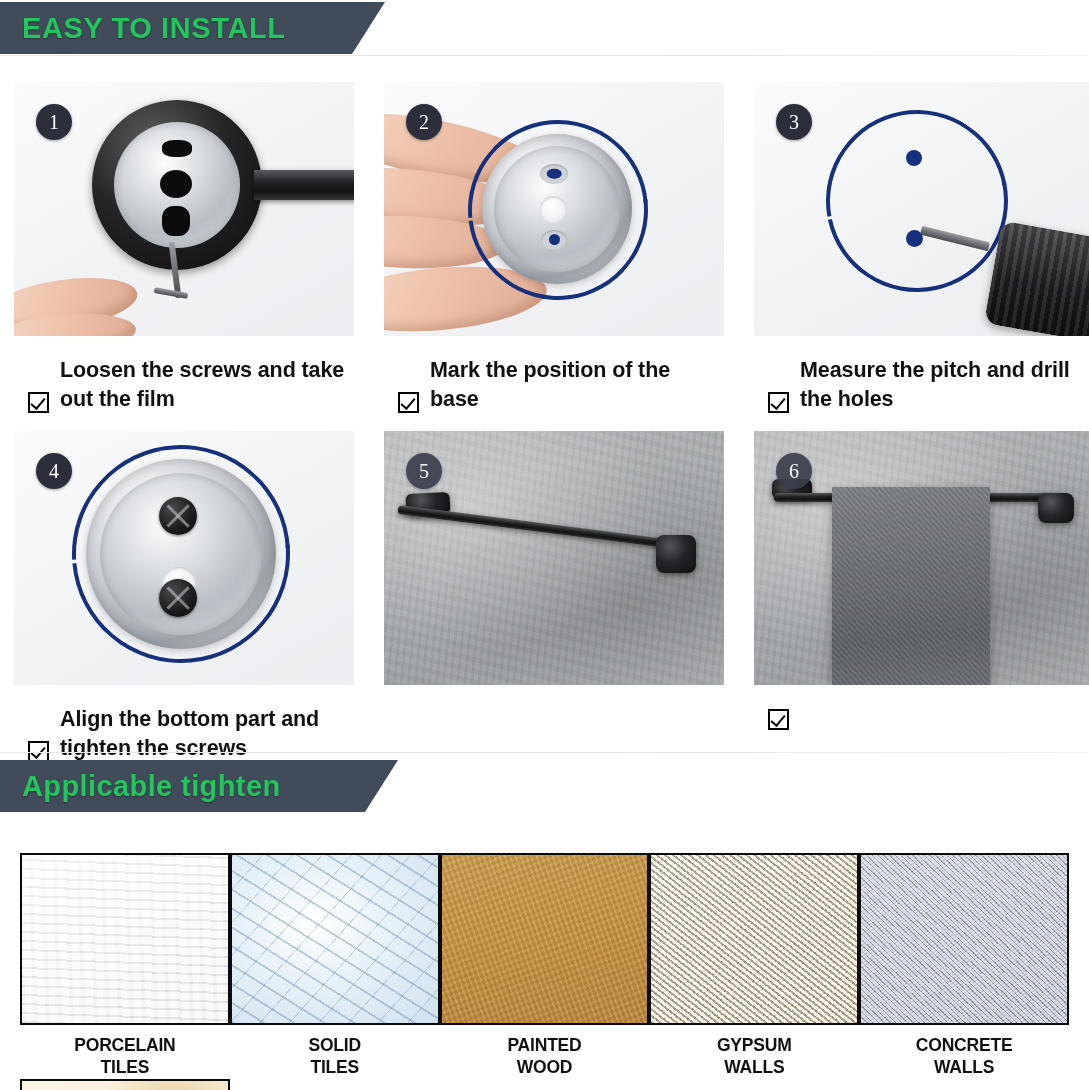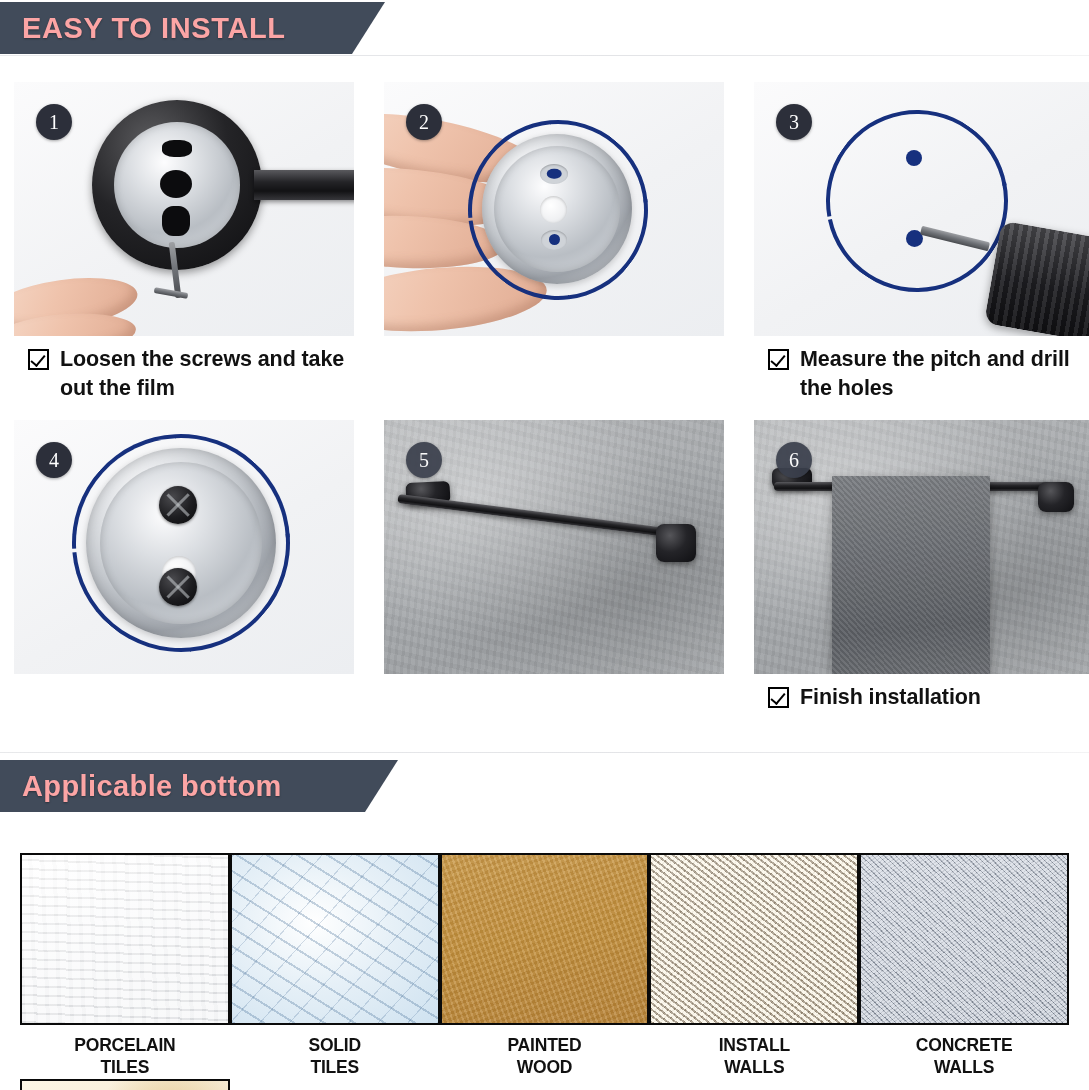--- a/index.html
+++ b/index.html
@@ -12,21 +12,21 @@
   }
 
   
   .banner{
     position:absolute;
     left:0;
     height:52px;
     background:#414b5a;
     display:flex;
     align-items:center;
-    color:#fca5a5;
+    color:#22c55e;
     padding-left:22px;
     filter:drop-shadow(0 3px 4px rgba(0,0,0,.18));
   }
   .banner .banner-text{
     font-size:29px;
     font-weight:bold;
     letter-spacing:.4px;
     text-shadow:0 1px 2px rgba(0,0,0,.35);
     white-space:nowrap;
   }
@@ -70,22 +70,22 @@
     display:flex; align-items:center; justify-content:center;
     box-shadow:0 1px 3px rgba(0,0,0,.35);
     z-index:6;
     font-family:"Liberation Serif", serif;
   }
   .badge.on-wall{ background:#3a3f4c; opacity:.92; }
 
   
   .caption{
     display:flex;
-    align-items:flex-start;
-    margin-top:9px;
+    align-items:flex-end;
+    margin-top:20px;
     padding-left:14px;
   }
   .checkbox{
     flex:0 0 auto;
     width:21px; height:21px;
     border:2.6px solid #000;
     margin-top:4px;
     margin-right:11px;
     position:relative;
     background:#fff;
@@ -332,20 +332,25 @@
       <div class="hole-blue" style="left:156px; top:82px; width:28px; height:20px;">
           <i></i>
         </div>
       <div class="hole-white" style="left:156px; top:114px; width:27px; height:27px;"></div>
       <div class="hole-blue" style="left:157px; top:148px; width:26px; height:20px;"></div>
       <div class="blue-dot" style="left:165px; top:152px; width:11px; height:11px;"></div>
 
       <div class="arc-ring arc-a" style="left:84px; top:38px; width:180px; height:180px; transform:rotate(40deg);"></div>
       <div class="arc-ring arc-b" style="left:84px; top:38px; width:180px; height:180px; transform:rotate(38deg);"></div>
     </div>
+    <div class="caption">
+      <span class="checkbox"></span>
+      <span class="caption-text">Mark the position of
+the base</span>
+    </div>
   </div>
 
   <div class="step-card">
     <div class="photo bg-white">
       <div class="badge">3</div>
       <div class="arc-ring arc-a" style="left:72px; top:28px; width:182px; height:182px; transform:rotate(35deg);"></div>
       <div class="arc-ring arc-b" style="left:72px; top:28px; width:182px; height:182px; transform:rotate(33deg);"></div>
       <div class="blue-dot" style="left:152px; top:68px; width:16px; height:16px;"></div>
       <div class="blue-dot" style="left:152px; top:148px; width:17px; height:17px;"></div>
       <div class="drill-bit" style="left:166px; top:152px; width:70px; height:9px; transform:rotate(14deg);"></div>
@@ -362,20 +367,25 @@
     <div class="photo bg-white">
       <div class="badge">4</div>
       <div class="disc" style="left:72px; top:28px; width:190px; height:190px;"></div>
       <div class="disc-inner" style="left:86px; top:42px; width:162px; height:162px;"></div>
       <div class="screw" style="left:145px; top:66px; width:38px; height:38px;"></div>
       <div class="hole-white" style="left:148px; top:136px; width:34px; height:34px;"></div>
       <div class="screw" style="left:145px; top:148px; width:38px; height:38px;"></div>
       <div class="arc-ring arc-a" style="left:58px; top:14px; width:218px; height:218px; transform:rotate(42deg);"></div>
       <div class="arc-ring arc-b" style="left:58px; top:14px; width:218px; height:218px; transform:rotate(40deg);"></div>
     </div>
+    <div class="caption">
+      <span class="checkbox"></span>
+      <span class="caption-text">Align the bottom part
+and tighten the screws</span>
+    </div>
   </div>
 
   <div class="step-card">
     <div class="photo bg-wall">
       <div class="badge on-wall">5</div>
       <div class="bracket" style="left:22px; top:62px; width:44px; height:22px; transform:rotate(-3deg);"></div>
       <div class="bar-rod" style="left:14px; top:74px; width:292px; height:9px; transform:rotate(7.2deg); transform-origin:left center;"></div>
       <div class="bracket" style="left:272px; top:104px; width:40px; height:38px; border-radius:8px;"></div>
     </div>
   </div>
@@ -383,50 +393,49 @@
   <div class="step-card">
     <div class="photo bg-wall">
       <div class="badge on-wall">6</div>
       <div class="bracket" style="left:18px; top:48px; width:40px; height:20px;"></div>
       <div class="bar-rod" style="left:20px; top:62px; width:290px; height:9px;"></div>
       <div class="bracket" style="left:284px; top:62px; width:36px; height:30px; border-radius:8px;"></div>
       <div class="towel" style="left:78px; top:56px; width:158px; height:198px;"></div>
     </div>
     <div class="caption">
       <span class="checkbox"></span>
-      <span class="caption-text">Finish installation</span>
     </div>
   </div>
 
 </div>
 
 <div class="banner-underline" id="underline-2"></div>
 <div class="banner" id="banner-surface">
-  <span class="banner-text">Applicable bottom</span>
+  <span class="banner-text">Applicable tighten</span>
 </div>
 
 <div id="surfaces">
   <div class="surface-item">
     <div class="swatch sw-porcelain"></div>
     <div class="surface-label">PORCELAIN
 TILES</div>
   </div>
   <div class="surface-item">
     <div class="swatch sw-marble"></div>
     <div class="surface-label">SOLID
 TILES</div>
   </div>
   <div class="surface-item">
     <div class="swatch sw-painted"></div>
     <div class="surface-label">PAINTED
 WOOD</div>
   </div>
   <div class="surface-item">
     <div class="swatch sw-gypsum"></div>
-    <div class="surface-label">INSTALL
+    <div class="surface-label">GYPSUM
 WALLS</div>
   </div>
   <div class="surface-item">
     <div class="swatch sw-concrete"></div>
     <div class="surface-label">CONCRETE
 WALLS</div>
   </div>
   <div class="surface-item">
     <div class="swatch sw-wallpaper"></div>
     <div class="surface-label">PORCELAIN</div>

